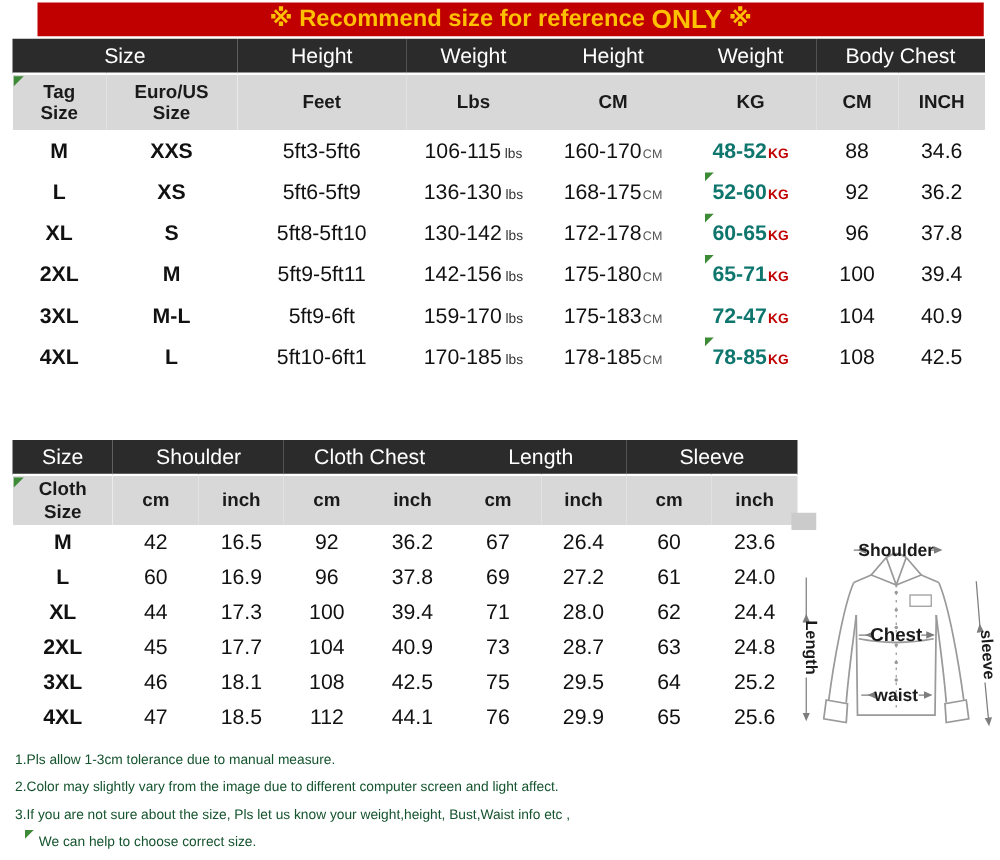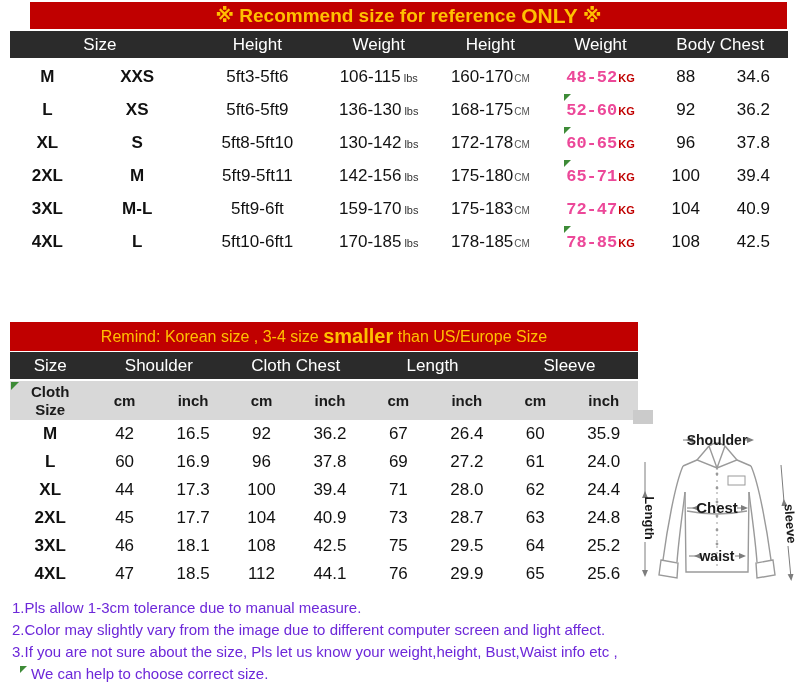--- a/index.html
+++ b/index.html
@@ -24,33 +24,33 @@
   tr.gray th { background:#d8d8d8; color:#1a1a1a; font-weight:bold; font-size:15px;
                white-space:pre-line; line-height:1.15; position:relative; }
   #table1 tr.gray th { height:44px; }
   #table2 tr.gray th { height:39px; }
   #table1 tbody td { height:33px; font-size:17px; position:relative; }
   #table2 tbody td { height:28px; font-size:17px; }
   .b { font-weight:bold; }
 
   .unit { font-size:11px; color:#333; margin-left:3px; }
   .unit-sc { font-size:10px; color:#555; margin-left:1px; }
-  .kg-val { color:#ec4899; font-weight:bold;font-family:Liberation Mono, monospace; }
+  .kg-val { color:#0f766e; font-weight:bold; }
   .kg-unit { font-size:11px; color:#c00000; font-weight:bold; margin-left:1px; }
 
   
   .corner-tri { position:absolute; left:1px; top:1px; width:0; height:0;
                 border-top:8px solid #3d8b37; border-right:8px solid transparent; }
   .kg-tri { position:absolute; left:16px; top:1px; width:0; height:0;
             border-top:7px solid #3d8b37; border-right:7px solid transparent; }
   .note-tri { display:inline-block; width:0; height:0; margin-right:4px; vertical-align:6px;
               border-top:7px solid #3d8b37; border-right:7px solid transparent; }
 
   
-  .notes { position:absolute; left:12px; top:597px; width:780px; font-size:15px; color:#6d28d9; }
+  .notes { position:absolute; left:12px; top:597px; width:780px; font-size:11px; color:#14532d; }
   .note-line { height:22px; line-height:22px; white-space:nowrap; }
   .note-line.indent { padding-left:8px; }
 
   
   .diagram { position:absolute; left:633px; top:410px; width:167px; height:192px; }
 </style>
 </head>
 <body>
 
 <div class="page">
@@ -70,20 +70,32 @@
     </colgroup>
     <thead>
       <tr class="dark">
         <th colspan="2">Size</th>
         <th>Height</th>
         <th>Weight</th>
         <th>Height</th>
         <th>Weight</th>
         <th colspan="2">Body Chest</th>
       </tr>
+      <tr class="gray">
+        <th><span class="corner-tri"></span><span>Tag
+Size</span></th>
+        <th>Euro/US
+Size</th>
+        <th>Feet</th>
+        <th>Lbs</th>
+        <th>CM</th>
+        <th>KG</th>
+        <th>CM</th>
+        <th>INCH</th>
+      </tr>
     </thead>
     <tbody>
       <tr>
         <td class="b">M</td>
         <td class="b">XXS</td>
         <td>5ft3-5ft6</td>
         <td><span>106-115</span><span class="unit">lbs</span></td>
         <td><span>160-170</span><span class="unit-sc">CM</span></td>
         <td><span class="kg-val">48-52</span><span class="kg-unit">KG</span></td>
         <td>88</td>
@@ -135,21 +147,20 @@
         <td>5ft10-6ft1</td>
         <td><span>170-185</span><span class="unit">lbs</span></td>
         <td><span>178-185</span><span class="unit-sc">CM</span></td>
         <td><span class="kg-tri"></span><span class="kg-val">78-85</span><span class="kg-unit">KG</span></td>
         <td>108</td>
         <td>42.5</td>
       </tr>
     </tbody>
   </table>
 
-  <div class="banner" id="banner2"><span>Remind: Korean size , 3-4 size </span><span class="bold-part">smaller</span><span> than US/Europe Size</span></div>
 
   <table id="table2">
     <colgroup>
       <col style="width:12.8%">
         <col style="width:10.9%">
         <col style="width:10.9%">
         <col style="width:10.9%">
       <col style="width:10.9%">
         <col style="width:10.9%">
         <col style="width:10.9%">
@@ -180,21 +191,21 @@
     <tbody>
       <tr>
         <td class="b">M</td>
         <td>42</td>
         <td>16.5</td>
         <td>92</td>
         <td>36.2</td>
         <td>67</td>
         <td>26.4</td>
         <td>60</td>
-        <td>35.9</td>
+        <td>23.6</td>
       </tr>
       <tr>
         <td class="b">L</td>
         <td>60</td>
         <td>16.9</td>
         <td>96</td>
         <td>37.8</td>
         <td>69</td>
         <td>27.2</td>
         <td>61</td>

